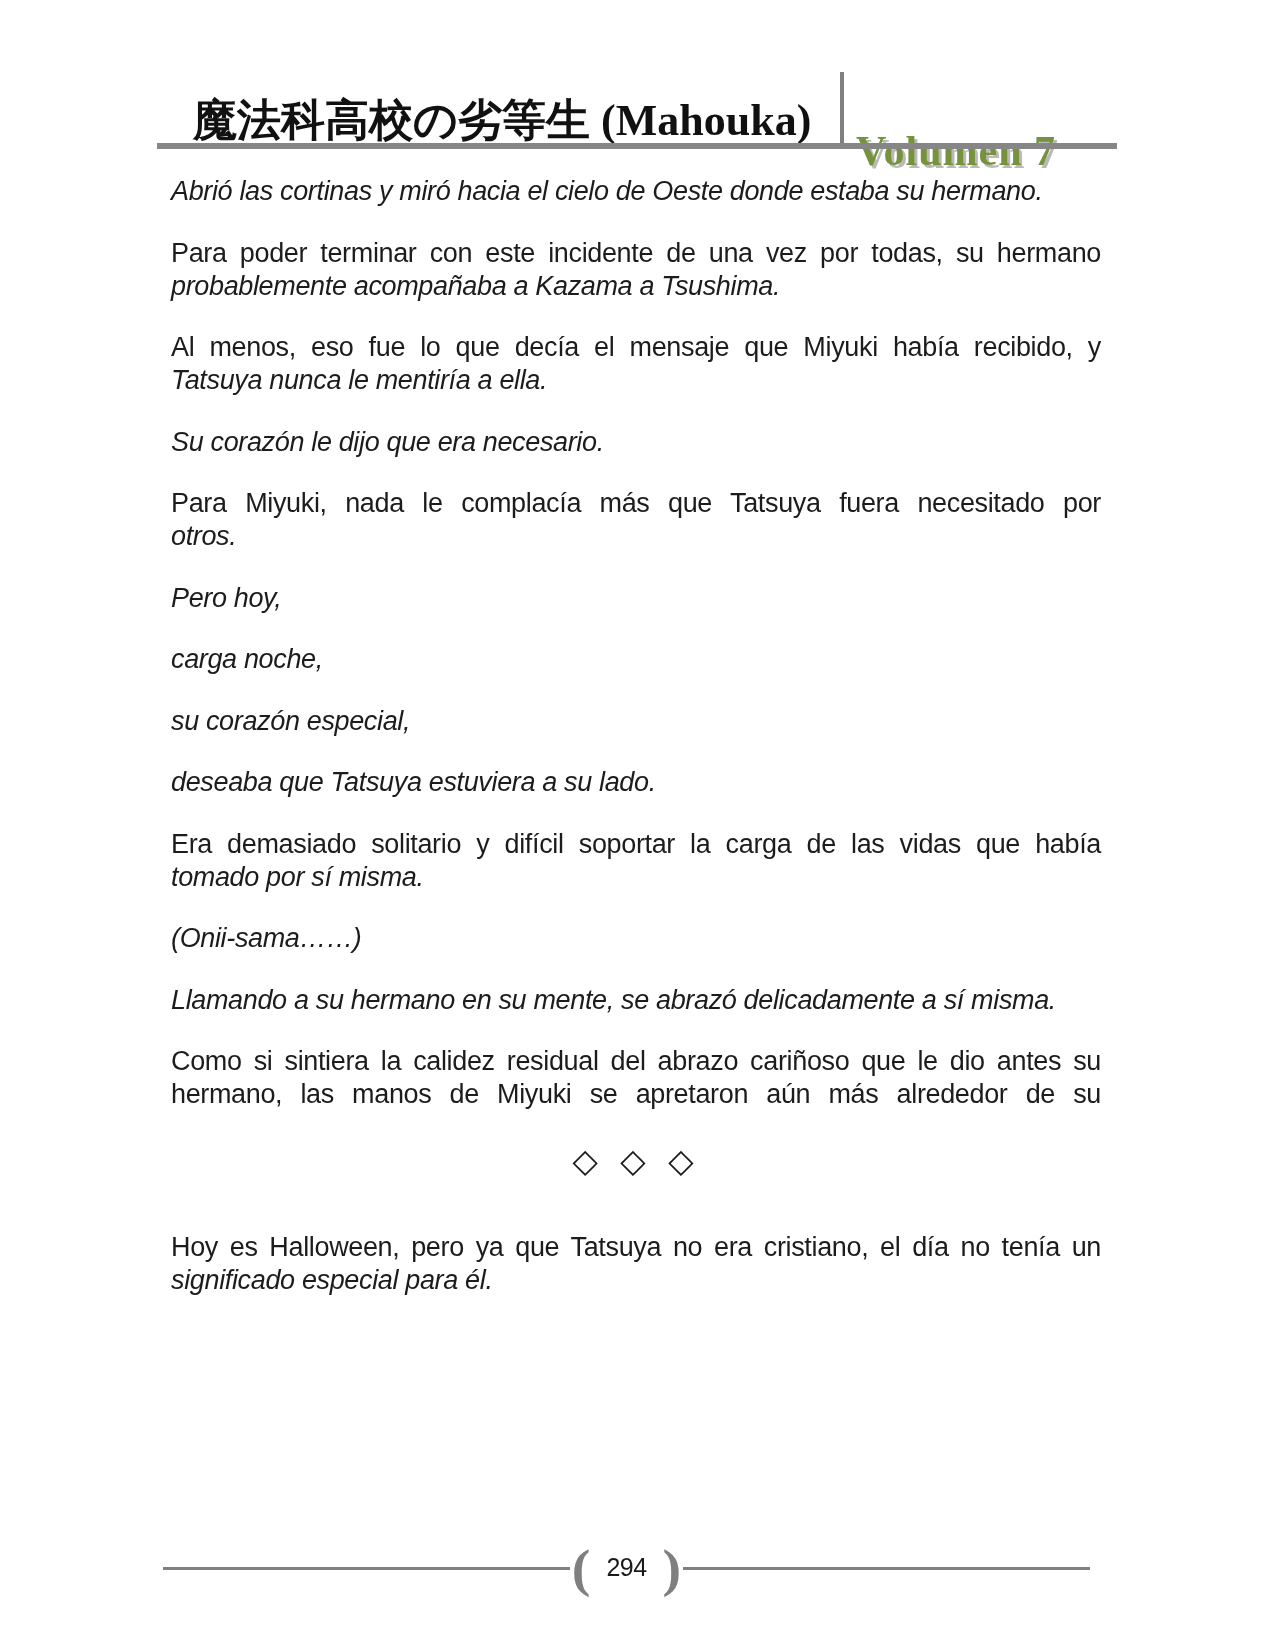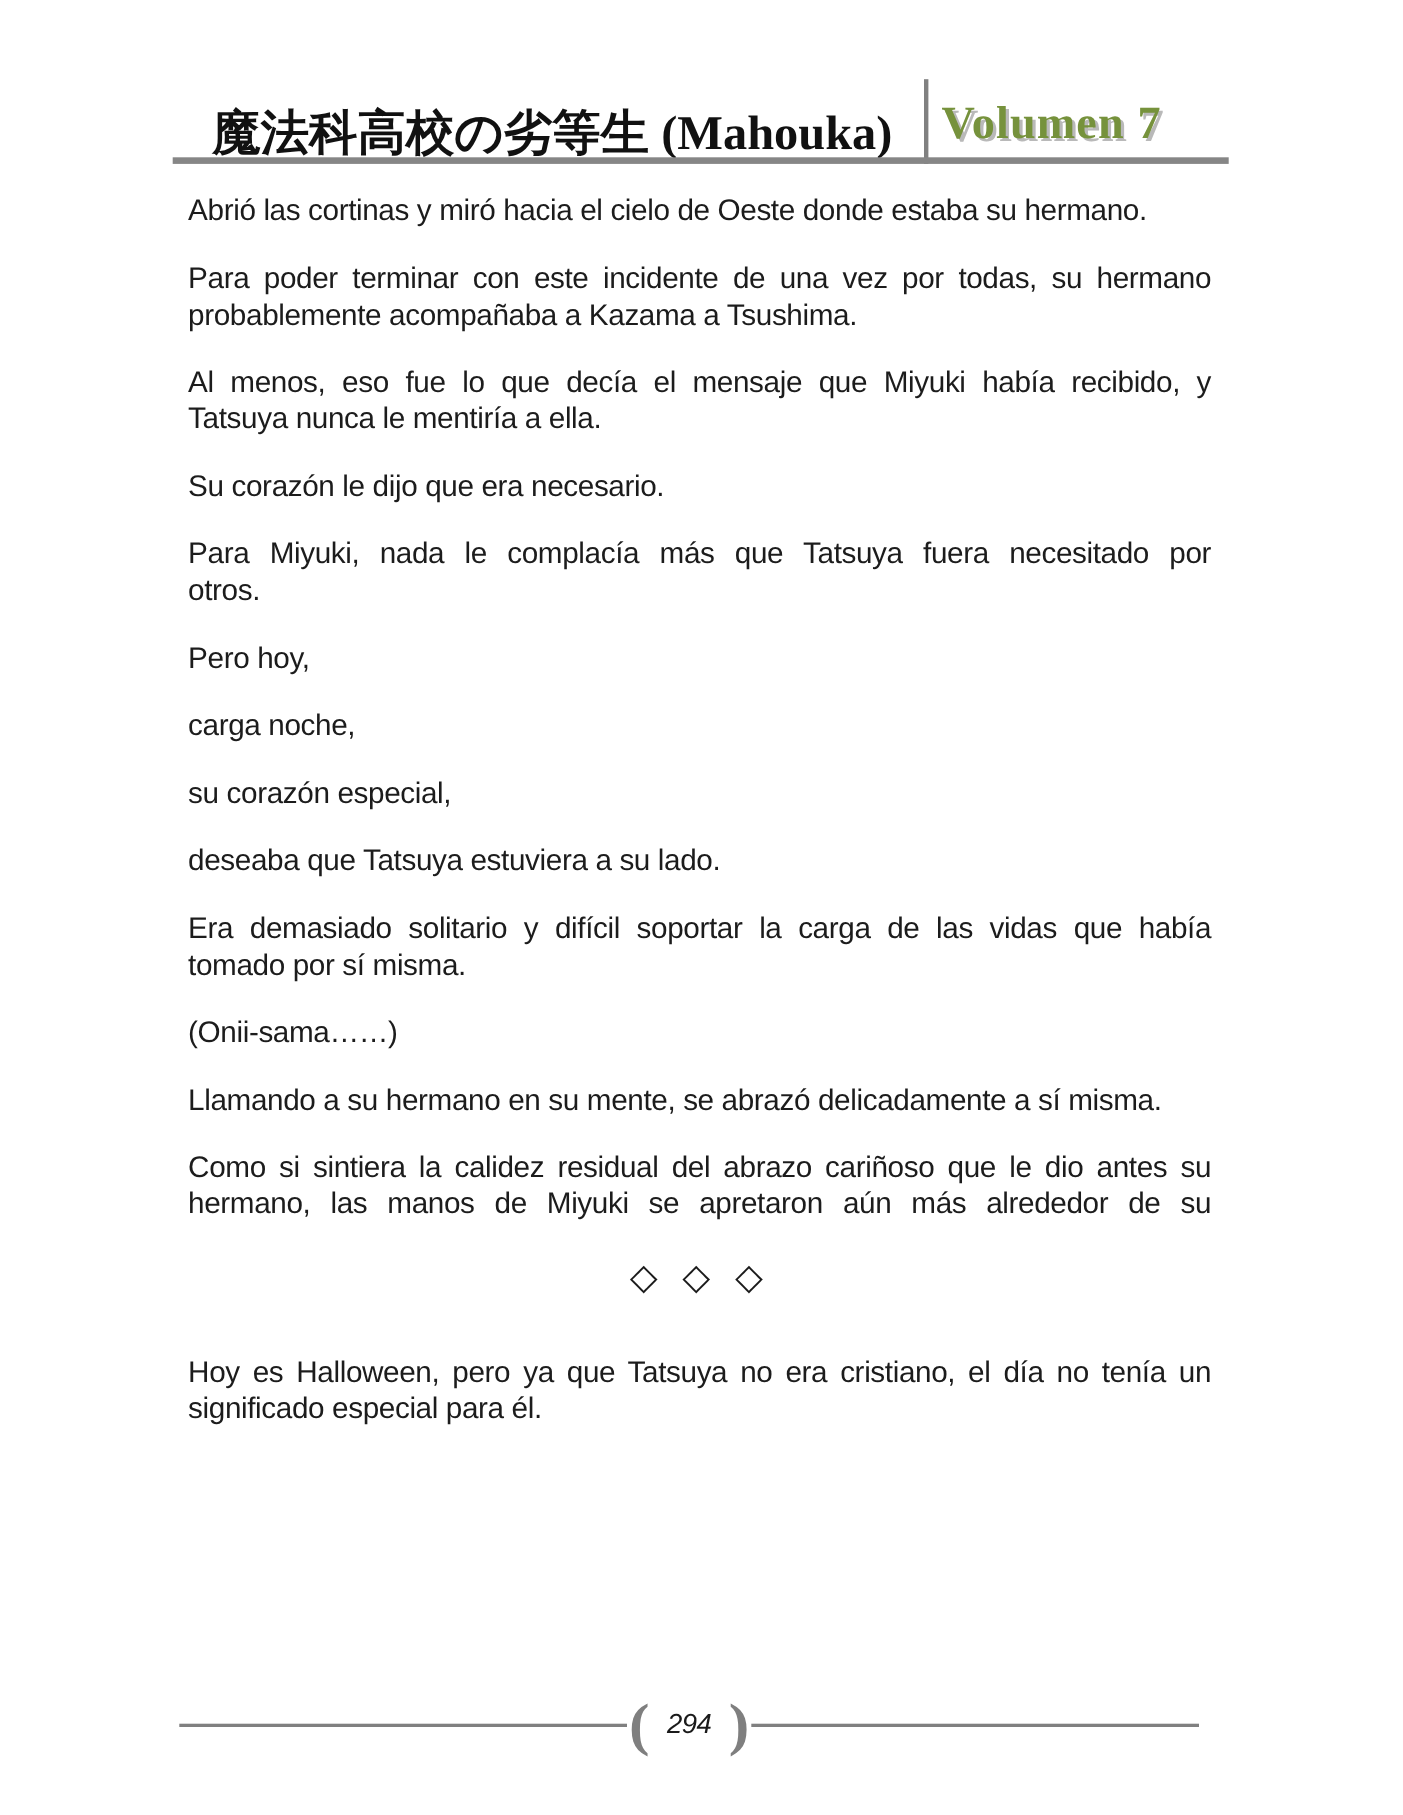--- a/index.html
+++ b/index.html
@@ -15,42 +15,42 @@
               font-family:"Liberation Serif","DejaVu Serif",serif;font-weight:bold;
               font-size:42px;letter-spacing:1px;white-space:nowrap;
               text-shadow:3px 3px 0 #b9b9b9;}
   .hdr-rule{position:absolute;left:157px;top:143px;width:960px;height:6px;background:#868686;}
 
   
   .body-col{position:absolute;left:171px;top:175px;width:930px;
             font-size:27px;letter-spacing:-0.35px;}
   .para{margin:0 0 28.5px 0;}
   .line{height:33px;line-height:33px;text-align:justify;text-align-last:justify;}
-  .line.last{text-align:center;text-align-last:left;white-space:nowrap;}
+  .line.last{text-align:center;text-align-last:left;white-space:nowrap;font-style:italic;}
   .divider{margin:32px 0 52px 0;height:36px;line-height:36px;text-align:center;
            font-family:"DejaVu Sans",sans-serif;font-size:33px;letter-spacing:6px;
            color:#1a1a1a;}
 
   
   .footer{position:absolute;left:163px;top:1543px;width:927px;height:50px;
           display:flex;align-items:center;}
   .f-line{flex:1;height:3px;background:#808080;}
   .f-center{display:flex;align-items:center;margin:0 2px;}
   .f-bracket{font-family:"Liberation Serif","DejaVu Serif",serif;font-weight:bold;
              font-size:56px;color:#7f7f7f;line-height:50px;transform:scaleY(0.95);}
-  .f-num{font-size:25px;letter-spacing:-0.5px;color:#1a1a1a;margin:0 16px;padding-bottom:2px;font-style:italic;}
+  .f-num{font-size:25px;letter-spacing:-0.5px;color:#1a1a1a;margin:0 16px;padding-bottom:2px;}
 </style>
 </head>
 <body>
 
 <div class="page">
 
   <div class="hdr-title">魔法科高校の劣等生 (Mahouka)</div>
   <div class="hdr-vbar"></div>
-  <div class="hdr-volume" style="color: rgb(118, 146, 60);">Volumen 7</div>
+  <div class="hdr-volume" style="color: rgb(118, 146, 60); margin-top: 39px;">Volumen 7</div>
   <div class="hdr-rule"></div>
 
   <div class="body-col">
     <div>
         <div class="para">
           <div class="line last">Abrió las cortinas y miró hacia el cielo de Oeste donde estaba su hermano.</div>
         </div>
         <div class="para">
           <div class="line">Para poder terminar con este incidente de una vez por todas, su hermano</div>
           <div class="line last">probablemente acompañaba a Kazama a Tsushima.</div>

